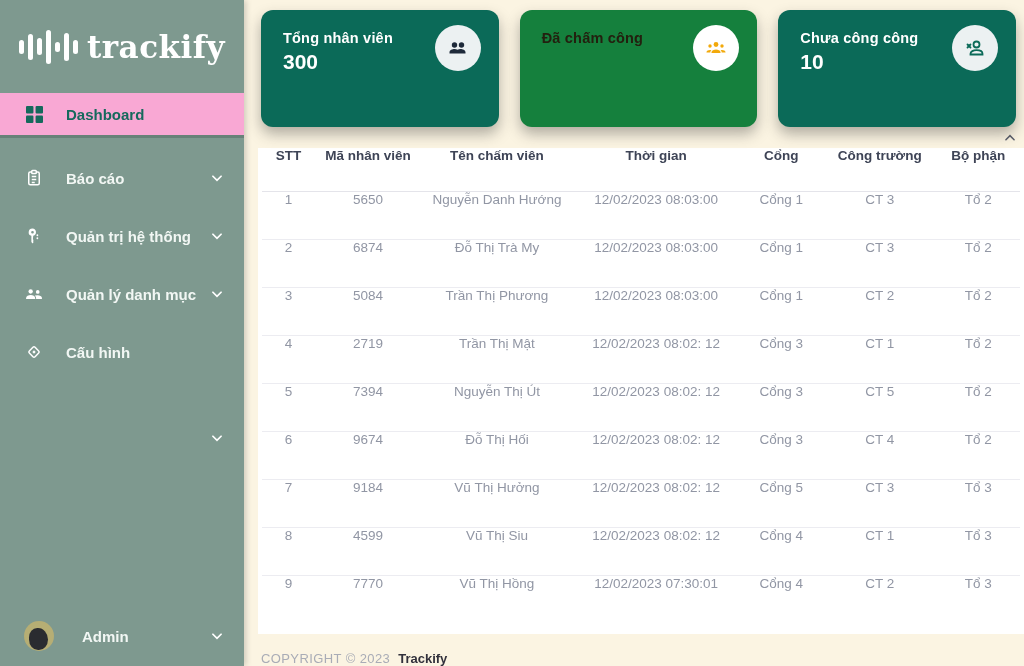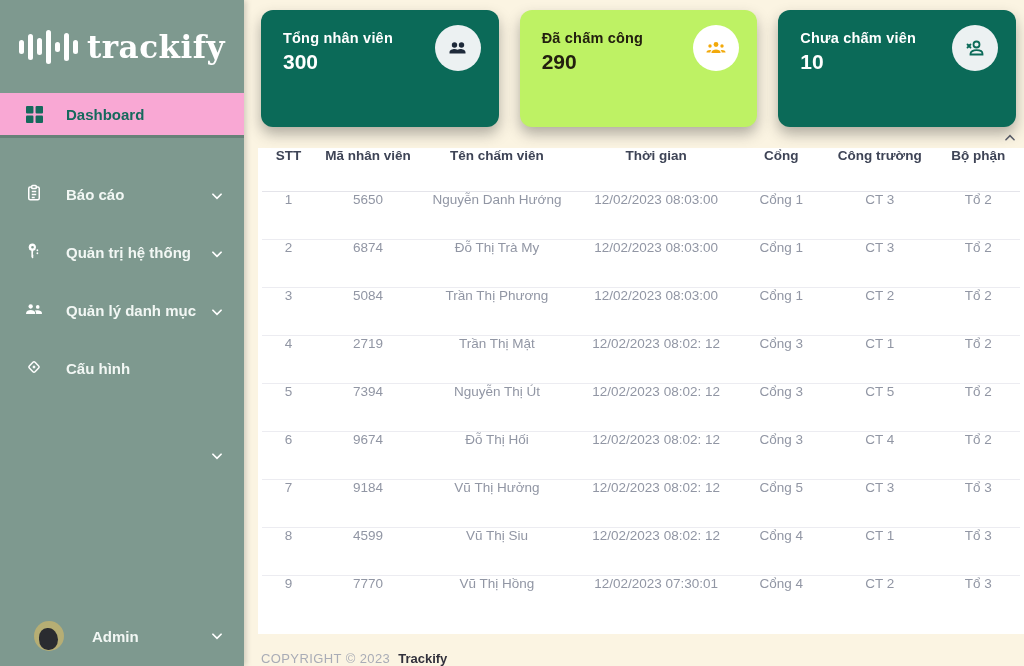--- a/index.html
+++ b/index.html
@@ -10,34 +10,34 @@
   .sidebar { width:244px; height:666px; background:#7E998F; display:flex; flex-direction:column; flex-shrink:0; box-shadow:2px 0 6px rgba(0,0,0,.18); z-index:5; }
   .logo-wrap { height:93px; display:flex; align-items:center; justify-content:center; gap:9px; }
   .logo-bars { display:flex; align-items:center; gap:4px; height:40px; }
   .logo-bars span { width:5px; border-radius:3px; background:#FFFFFF; display:block; }
   .logo-text { color:#FFFFFF; font-family:"DejaVu Serif", serif; font-size:31px; font-weight:700; letter-spacing:.5px; }
   .nav-item { display:flex; align-items:center; height:42px; padding:0 20px 0 24px; color:#F2F7F4; font-size:15px; font-weight:700; cursor:pointer; }
   .nav-item .ic { width:20px; height:20px; margin-right:22px; flex-shrink:0; display:flex; align-items:center; justify-content:center; }
   .nav-item .chev { margin-left:auto; width:14px; height:14px; }
   .nav-item.active { background:#f9a8d4; color:#16695C; box-shadow:0 3px 0 rgba(38,58,52,.25); }
   .nav-group { margin-top:18px; display:flex; flex-direction:column; gap:8px; }
-  .nav-group .nav-item { height:50px;align-items:flex-end; }
+  .nav-group .nav-item { height:50px; }
   .chev-only { justify-content:flex-end; height:40px; margin-top:28px; }
   .sidebar-spacer { flex:1; }
-  .admin-row { display:flex; align-items:center; padding:0 20px 0 24px; height:60px; color:#F2F7F4; font-size:15px; font-weight:700; cursor:pointer;margin-left:10px; }
+  .admin-row { display:flex; align-items:center; padding:0 20px 0 24px; height:60px; color:#F2F7F4; font-size:15px; font-weight:700; cursor:pointer; }
   .avatar { width:30px; height:30px; border-radius:50%; background:#B6AE74; margin-right:28px; position:relative; overflow:hidden; flex-shrink:0; }
   .avatar::after { content:""; position:absolute; left:5px; top:7px; width:19px; height:22px; border-radius:45% 55% 50% 50%; background:#2A2C30; }
   .admin-row .chev { margin-left:auto; width:14px; height:14px; }
 
   
   .main { flex:1; display:flex; flex-direction:column; height:666px; background:#FBF4E2; }
   .cards-row { display:flex; gap:21px; padding:10px 8px 0 17px; }
   .card { flex:1; height:117px; border-radius:12px; padding:20px 22px; position:relative; box-shadow:0 7px 14px rgba(40,40,40,.35); cursor:default; }
   .card.green { background:#0B6A58; color:#FFFFFF; }
-  .card.yellow { background:#bef264; color:#23200F; }
+  .card.yellow { background:#15803d; color:#23200F; }
   .card .card-label { font-size:14.5px; font-weight:700; letter-spacing:.2px; }
   .card .card-value { font-size:21px; font-weight:700; margin-top:4px; }
   .card .icon-circle { position:absolute; top:15px; right:18px; width:46px; height:46px; border-radius:50%; background:#ECF1F2; display:flex; align-items:center; justify-content:center; }
   .card.yellow .icon-circle { background:#FFFFFF; }
 
   .collapse-row { height:21px; display:flex; justify-content:flex-end; align-items:center; padding-right:6px; }
   .collapse-row svg { cursor:pointer; }
 
   
   .table-panel { background:#FFFFFF; margin-left:14px; flex:1; padding:0 4px; overflow:hidden; }
@@ -187,35 +187,34 @@
         <svg width="24" height="24" viewBox="0 0 24 24" fill="#1E2A3A">
             <circle cx="8.5" cy="9" r="2.7"></circle>
             <circle cx="15.5" cy="9" r="2.7"></circle>
             <path d="M3.5 17.5v-1.2c0-2 3-3.2 5-3.2 1 0 2.1.2 3 .7.9-.5 2-.7 3-.7 2 0 5 1.2 5 3.2v1.2z"></path>
           </svg>
       </div>
     </div>
 
     <div class="card yellow">
       <div class="card-label">Đã chấm công</div>
-      <div class="card-value">290</div>
       <div class="icon-circle">
         <svg width="24" height="24" viewBox="0 0 24 24" fill="#F2A90B">
             <circle cx="12" cy="8.5" r="2.4"></circle>
             <circle cx="6" cy="10" r="1.7"></circle>
             <circle cx="18" cy="10" r="1.7"></circle>
             <path d="M7.5 17v-.8c0-1.7 2.5-2.7 4.5-2.7s4.5 1 4.5 2.7v.8z"></path>
             <path d="M2.5 16.5v-.6c0-1.2 1.8-2 3.5-2 .5 0 1 .1 1.5.2-.8.6-1.2 1.4-1.2 2.4z"></path>
             <path d="M21.5 16.5h-3.8c0-1-.4-1.8-1.2-2.4.5-.1 1-.2 1.5-.2 1.7 0 3.5.8 3.5 2z"></path>
           </svg>
       </div>
     </div>
 
     <div class="card green">
-      <div class="card-label">Chưa chấm viên</div>
+      <div class="card-label">Chưa công công</div>
       <div class="card-value">10</div>
       <div class="icon-circle">
         <svg width="24" height="24" viewBox="0 0 24 24" fill="none" stroke="#0B6A58" stroke-width="1.8">
             <circle cx="13.5" cy="8.5" r="3"></circle>
             <path d="M7.5 18.5v-.8c0-2.2 2.8-3.5 6-3.5s6 1.3 6 3.5v.8z"></path>
             <path d="M4.5 8.5l3 3m0-3l-3 3" stroke-linecap="round"></path>
           </svg>
       </div>
     </div>
   </div>

